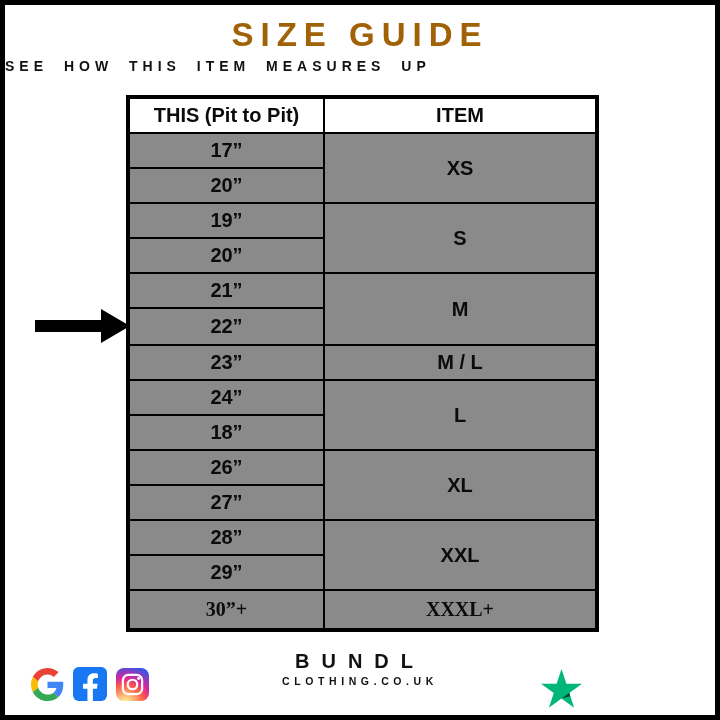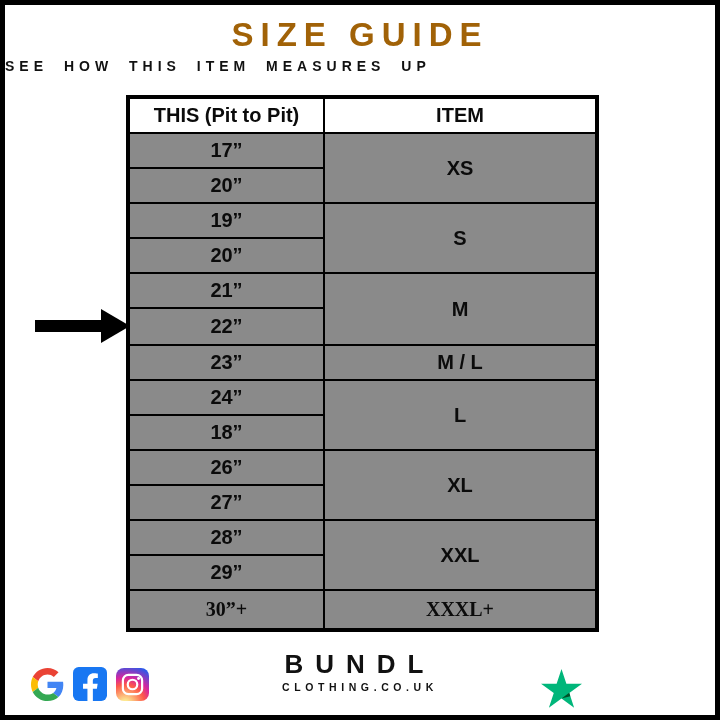--- a/index.html
+++ b/index.html
@@ -34,21 +34,21 @@
   td.no-right{border-right-style:hidden;}
   tr.h35{height:35px;} tr.h37{height:37px;} tr.h40{height:40px;font-family:Liberation Serif, serif;}
   .arrow{position:absolute;left:30px;top:304px;}
   .social{position:absolute;left:26px;top:662px;display:flex;align-items:center;gap:9px;}
   .ig{
     width:33px;height:33px;border-radius:8px;position:relative;
     background:radial-gradient(circle at 28% 110%, #fdf497 0%, #fdf497 6%, #fd5949 45%, #d6249f 62%, #285AEB 92%);
   }
   .ig svg{position:absolute;left:0;top:0;}
   .brand{position:absolute;left:0;top:646px;width:100%;text-align:center;color:#111;}
-  .brand-name{font-size:26px;font-weight:700;letter-spacing:12px;line-height:1.05;}
+  .brand-name{font-size:20px;font-weight:700;letter-spacing:12px;line-height:1.05;}
   .brand-domain{font-size:10.5px;font-weight:700;letter-spacing:4.6px;margin-top:3px;}
   .trustpilot{position:absolute;left:536px;top:663px;display:flex;align-items:center;}
   .tp-label{font-size:29px;font-weight:700;color:#191919;letter-spacing:-0.5px;margin-left:3px;}
 </style>
 </head>
 <body>
 
 <div class="canvas">
 
   <div class="title">SIZE GUIDE</div>

